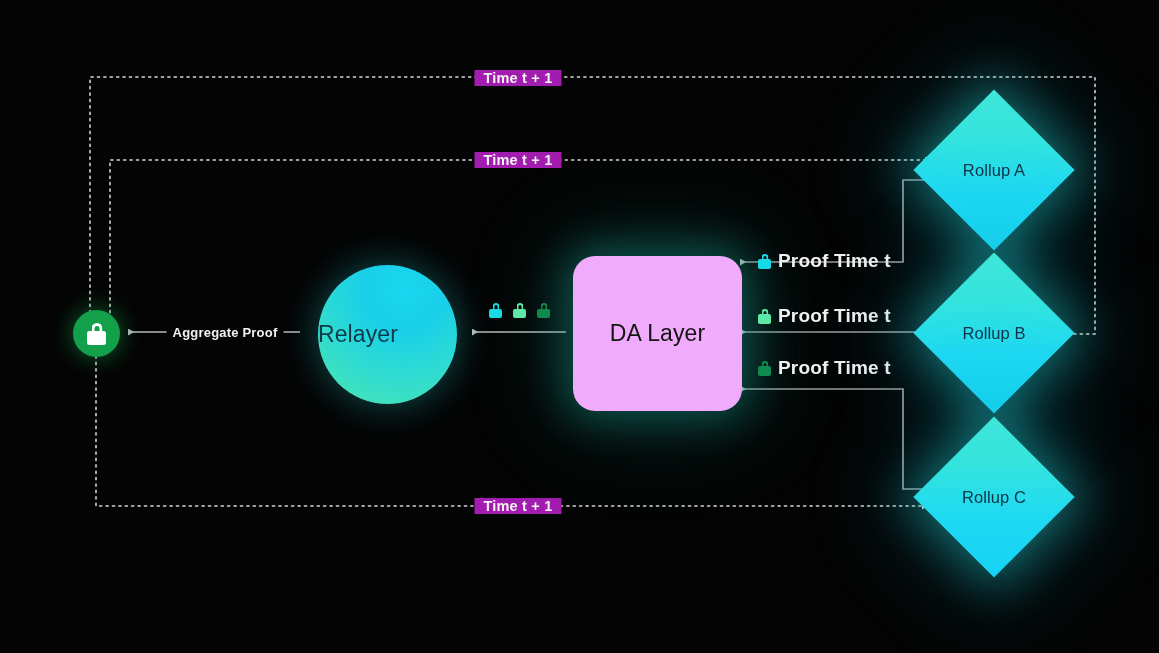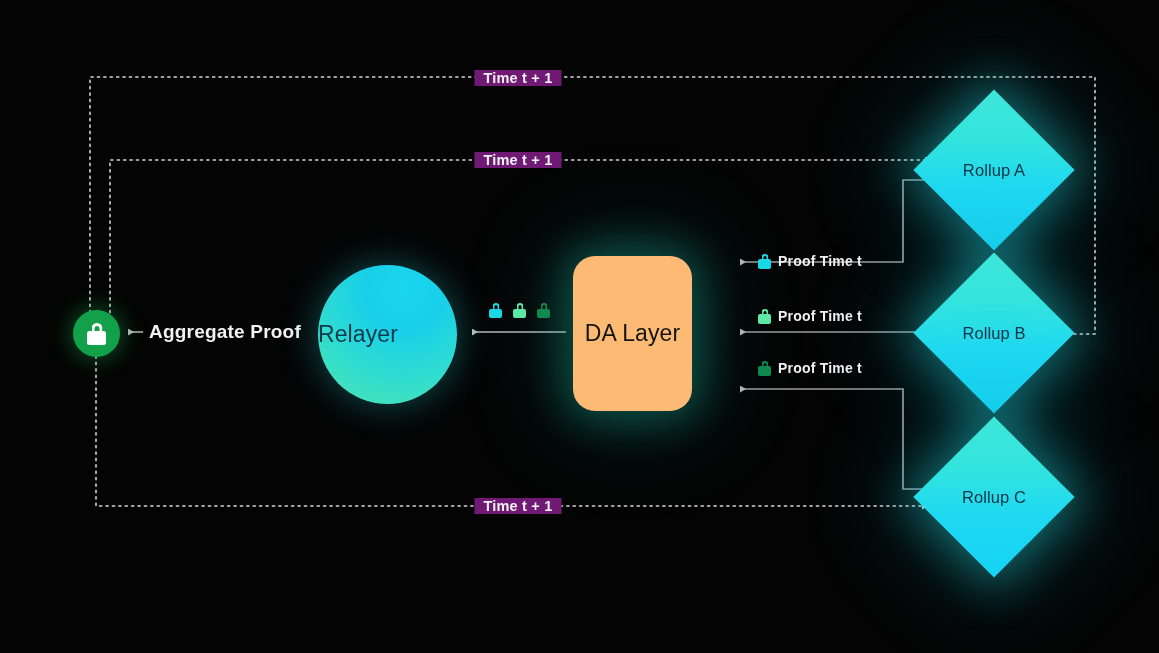--- a/index.html
+++ b/index.html
@@ -26,49 +26,49 @@
 
   
   .time-label {
     position: absolute;
     color: #f2f2f2;
     font-size: 14.5px;
     font-weight: 600;
     letter-spacing: .2px;
     white-space: nowrap;
     transform: translate(-50%, -50%);
-    background: #701a75;
+    background: #a21caf;
     padding: 0 9px;
   }
 
   
   .agg-label {
     position: absolute;
     color: #f2f2f2;
-    font-size: 19px;
+    font-size: 13px;
     font-weight: 600;
     letter-spacing: .2px;
     white-space: nowrap;
     transform: translate(-50%, -50%);
     background: #040404;
     padding: 0 6px;
   }
 
   
   .proof-label {
     position: absolute;
     display: flex;
     align-items: center;
     gap: 7px;
     transform: translateY(-50%);
     white-space: nowrap;
   }
   .proof-label .txt {
     color: #f0f0f0;
-    font-size: 14px;
+    font-size: 19px;
     font-weight: 600;
     letter-spacing: .2px;
   }
 
   
   .lock {
     display: inline-block;
     position: relative;
     width: 13px;
     height: 15px;
@@ -143,24 +143,24 @@
     font-size: 23px;
     font-weight: 500;
     letter-spacing: .1px;
   }
 
   
   #da-layer {
     position: absolute;
     left: 573px;
     top: 256px;
-    width: 119px;
+    width: 169px;
     height: 155px;
     border-radius: 22px;
-    background: #fdba74;
+    background: #f0abfc;
     box-shadow: 0 0 42px 10px rgba(26,190,170,.35), 0 0 90px 24px rgba(20,140,130,.20);
     display: flex;
     align-items: center;
     justify-content: center;
   }
   #da-layer .cap {
     color: #141414;
     font-size: 23px;
     font-weight: 500;
     letter-spacing: .1px;

